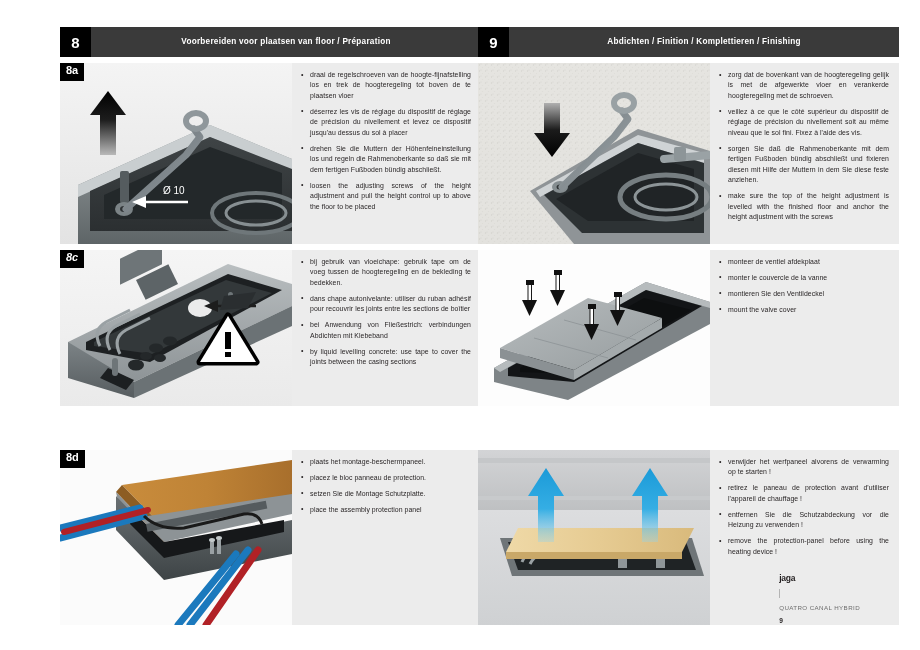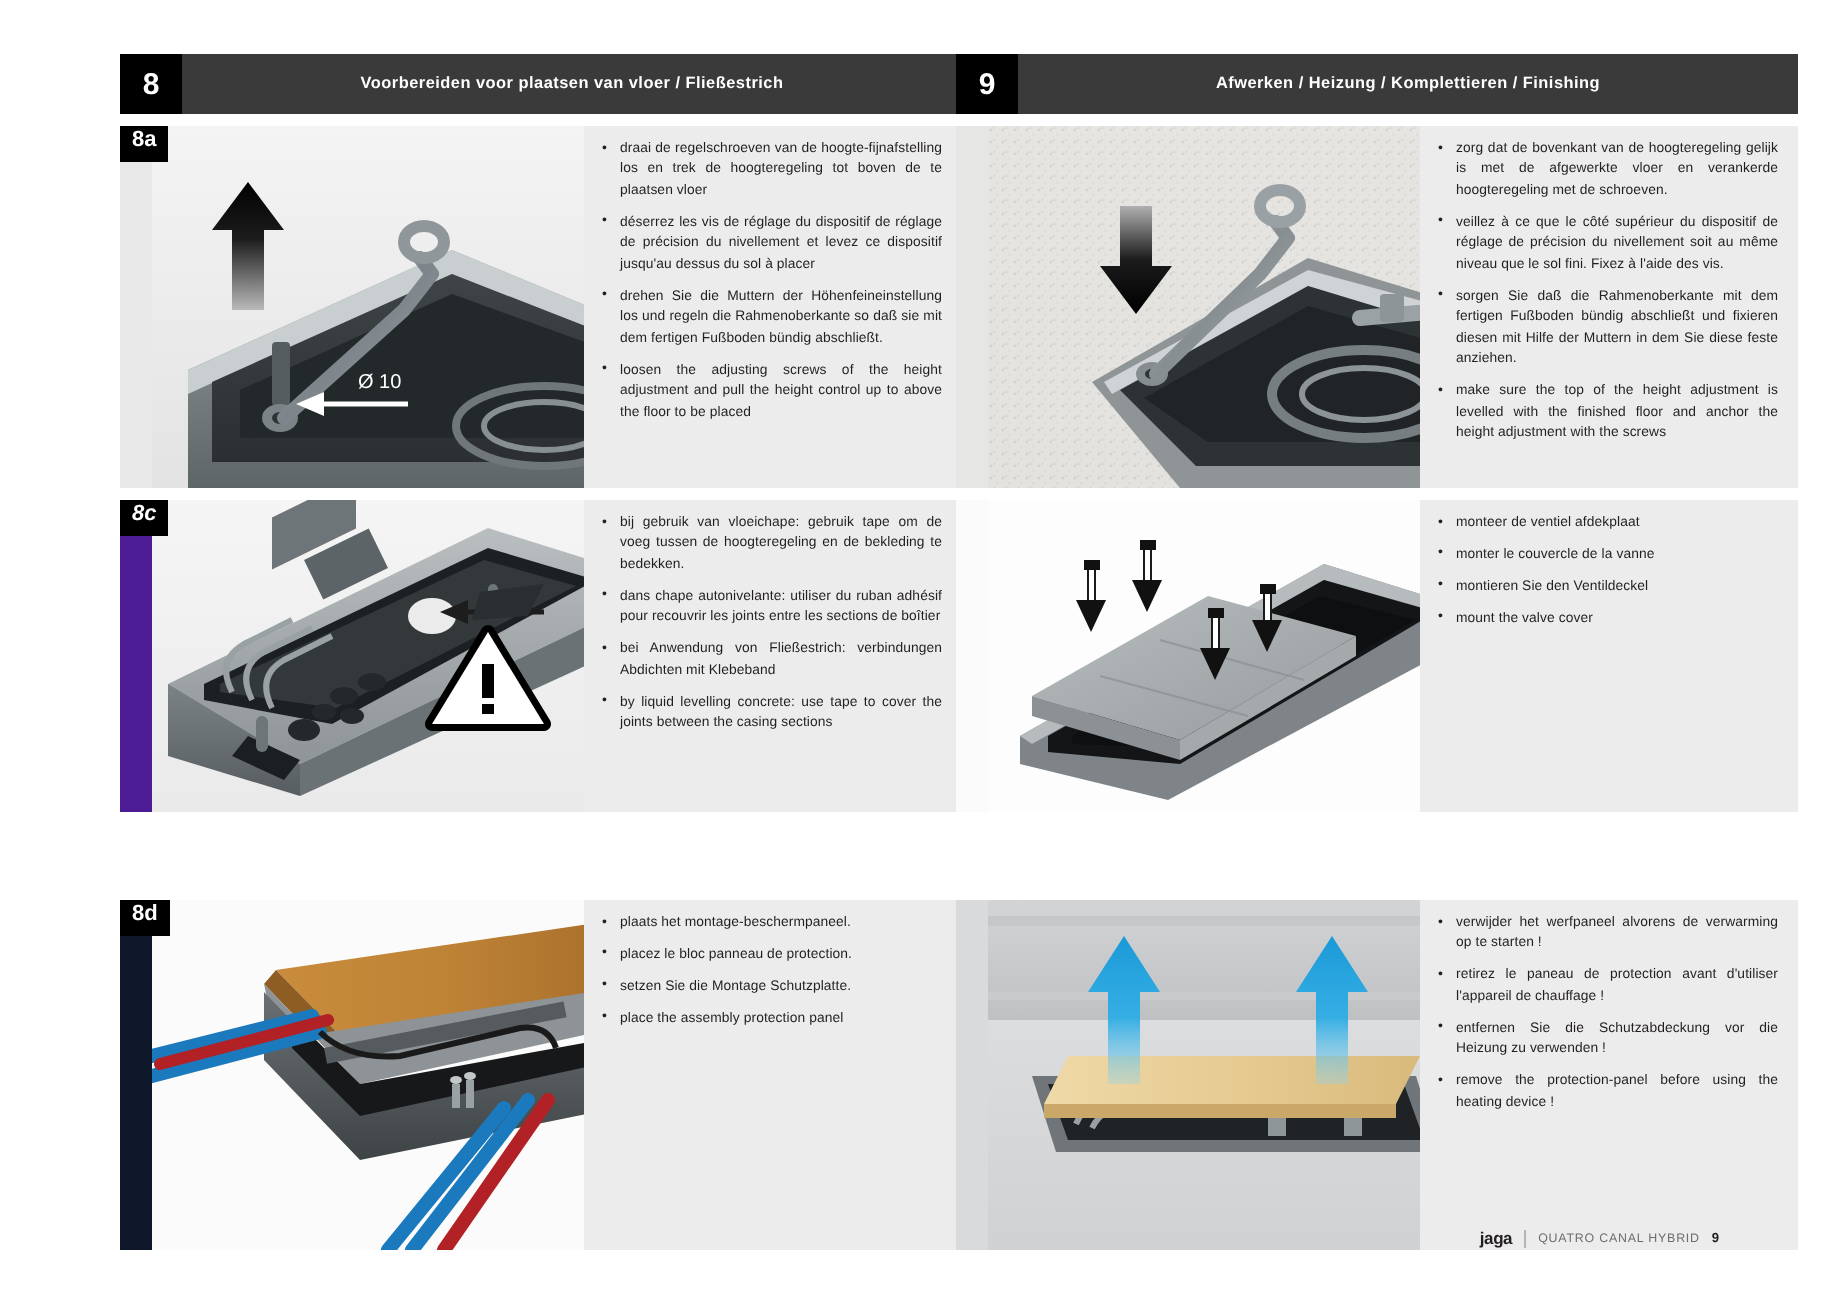--- a/index.html
+++ b/index.html
@@ -125,59 +125,60 @@
     color: #231f20;
   }
   ul.bullets.tight li { text-align: left; }
 
   
   .footer {
     position: absolute;
     right: 60px;
     bottom: 26px;
     display: flex;
-    align-items: center;
+    align-items: flex-start;
     gap: 6px;
     font-size: 6.2px;
     color: #6d6d6d;
     letter-spacing: 0.4px;
+    flex-direction: column;
   }
   .footer .brand {
     font-size: 8.5px;
     font-weight: bold;
     color: #231f20;
     letter-spacing: -0.2px;
   }
   .footer .divider {
     display: inline-block;
     width: 1px;
     height: 9px;
     background: #b4b4b4;
   }
   .footer .pageno {
     font-weight: bold;
     color: #231f20;
     font-size: 6.6px;
   }
 
   
-  .fig { position: absolute; left: 16px; top: 0; width: 100%; height: 100%; }
+  .fig { position: absolute; left: 0; top: 0; width: 100%; height: 100%; }
   .fig svg { display: block; width: 100%; height: 100%; }
 </style>
 </head>
 <body>
 
 <div class="page">
 
   <div class="column left">
 
     <div class="section-header">
       <div class="section-number">8</div>
       <div class="section-title">
-        <span class="ln">Voorbereiden voor plaatsen van vloer / Fließestrich</span>
+        <span class="ln">Voorbereiden voor plaatsen van floor / Préparation</span>
       </div>
     </div>
 
     <div class="step-row" style="height:181px;">
       <div class="step-figure">
         <div class="fig">
           <svg viewBox="0 0 232 181" preserveAspectRatio="none">
             <defs>
               <linearGradient id="g8a_bg" x1="0" y1="0" x2="0" y2="1">
                 <stop offset="0" stop-color="#f4f4f4"></stop>
@@ -369,21 +370,21 @@
         </ul>
       </div>
     </div>
   </div>
 
   <div class="column right">
 
     <div class="section-header">
       <div class="section-number">9</div>
       <div class="section-title">
-        <span class="ln">Afwerken / Heizung  / Komplettieren / Finishing</span>
+        <span class="ln">Abdichten / Finition  / Komplettieren / Finishing</span>
       </div>
     </div>
 
     <div class="step-row" style="height:181px;">
       <div class="step-figure" style="background:#e6e6e4;">
         <div class="fig">
           <svg viewBox="0 0 232 181" preserveAspectRatio="none">
             <defs>
               <linearGradient id="g9a_floor" x1="0" y1="0" x2="0" y2="1">
                 <stop offset="0" stop-color="#e9e8e4"></stop>

